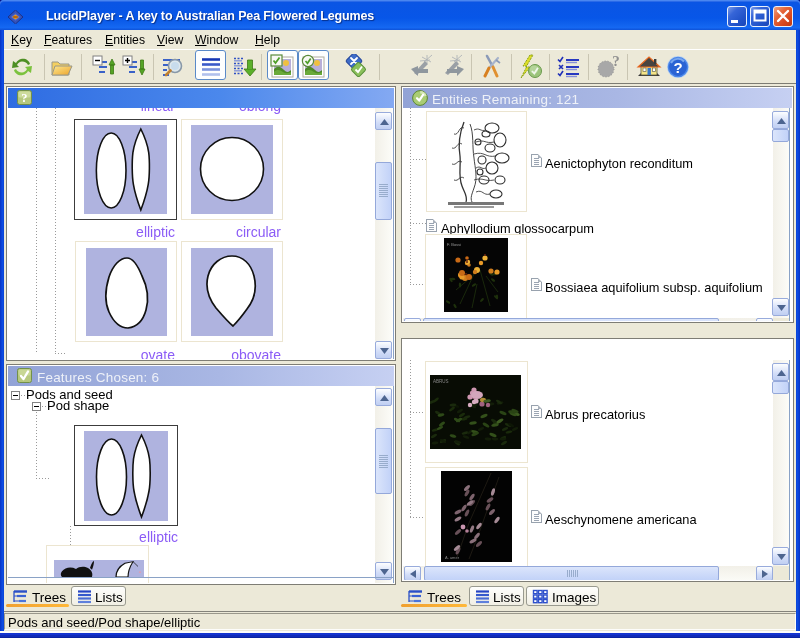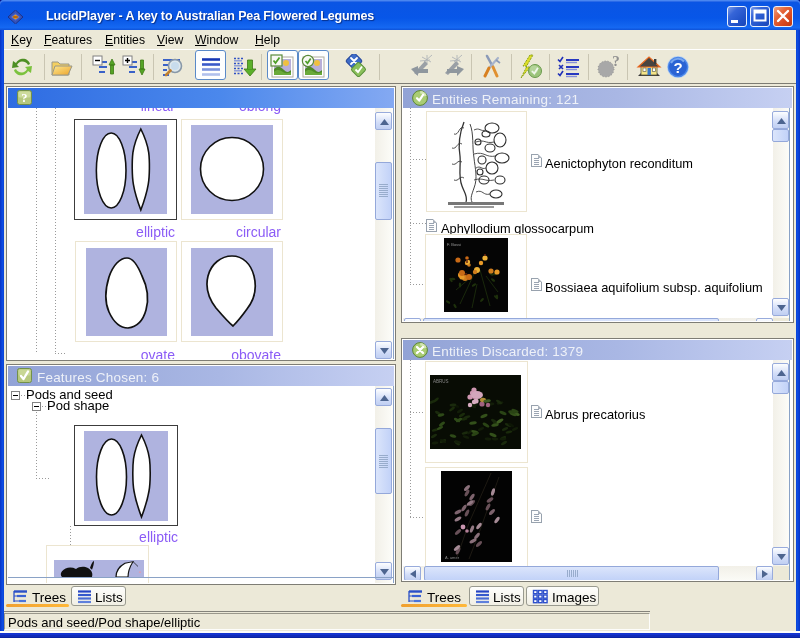--- a/index.html
+++ b/index.html
@@ -65,21 +65,21 @@
 .docico:before { content:""; position:absolute; right:-1px; top:-1px; width:0; height:0; border-style:solid; border-width:0 4px 4px 0; border-color:transparent #fff #aab2bc transparent; }
 .docico:after { content:""; position:absolute; left:2px; top:3px; width:5px; height:8px; background:repeating-linear-gradient(180deg,#9aa4b2 0 1px,transparent 1px 2px); }
 .ename { position:absolute; font-size:12.8px; color:#000; white-space:nowrap; padding-top:2px; }
 
 
 .tab-sel-line { position:absolute; height:3px; background:linear-gradient(90deg,#f0a030,#ffb838); border-radius:2px; }
 .tab { position:absolute; height:20px; background:linear-gradient(180deg,#fefefc,#f1efe4); border:1px solid #999a8f; border-radius:3px; }
 .tabtxt { position:absolute; font-size:13.5px; color:#000; }
 
 
-#statusbar { left:4px; top:611px; width:646px; height:20px; background:#ece9d8; border-top:1px solid #84837b; }
+#statusbar { left:4px; top:611px; width:792px; height:20px; background:#ece9d8; border-top:1px solid #84837b; }
 #statusbar .sfield { position:absolute; left:0px; right:0px; top:1px; bottom:1px; border:1px solid; border-color:#9a988c #fdfdfb #fdfdfb #9a988c; }
 #statusbar .stxt { position:absolute; left:4px; top:3px; font-size:13px; color:#000; }
 .steelv { position:absolute; width:1px; background:#8aa2c6; top:0; bottom:0; }
 .steelh { position:absolute; height:1px; background:#8aa2c6; left:0; }
 </style>
 </head>
 <body>
 <div id="win">
 
   <div class="abs" style="left:0;top:0;width:800px;height:8px;background:#051388;"></div>
@@ -517,28 +517,20 @@
           <svg width="11" height="10">
             <polygon points="5.5,8 10,2 1,2" fill="#4d6590"></polygon>
           </svg>
         </div>
       <div class="abs" style="left:370px; top:210px; width:16px; height:16px; background:#ece9d8;"></div>
       <div class="steelv" style="left:386px;"></div>
     </div>
   </div>
 
   <div class="panel" id="p4" style="left:401px; top:338px; width:393px; height:244px;">
-    <div class="phead phead-inactive">
-      <span class="pico"><svg width="16" height="16" viewBox="0 0 16 16">
-            <circle cx="8" cy="8" r="7.4" fill="#a9cc73" stroke="#5d8636"></circle>
-            <path d="M8.2 2.2 A6 6 0 0 1 13.6 6" fill="none" stroke="#d4e6b4" stroke-width="2.4"></path>
-            <path d="M5 5 L11 11 M11 5 L5 11" fill="none" stroke="#fff" stroke-width="2.4" stroke-linecap="round"></path>
-          </svg></span>
-      <span class="ptxt">Entities Discarded: 1379</span>
-    </div>
     <div class="pcontent" id="p4c">
       <div class="dotv" style="left:7px; top:0; height:157px;"></div>
       <div class="doth" style="left:7px; top:52px; width:15px;"></div>
       <div class="doth" style="left:7px; top:157px; width:15px;"></div>
       <div class="thumb" style="left:22px; top:1px; width:103px; height:102px;"></div>
       <svg class="abs" style="left:27px; top:15px;" width="91" height="74" viewBox="0 0 91 74">
           <rect width="91" height="74" fill="#080c04"></rect>
 <text x="3" y="8" font-size="4.5" fill="#888" font-family="Liberation Sans">ABRUS</text>
 <ellipse cx="34" cy="44" rx="3.4" ry="1.4" fill="#1a2b0b" transform="rotate(-10 34 44)"></ellipse>
 <ellipse cx="26" cy="31" rx="3.4" ry="1.4" fill="#0d1605" transform="rotate(20 26 31)"></ellipse>
@@ -641,20 +633,21 @@
 <ellipse cx="17" cy="48" rx="3.8" ry="1.7" fill="#937984" transform="rotate(-31 17 48)"></ellipse>
 <ellipse cx="56" cy="49" rx="3.8" ry="1.7" fill="#a68b96" transform="rotate(-55 56 49)"></ellipse>
 <ellipse cx="29" cy="32" rx="3.8" ry="1.7" fill="#937984" transform="rotate(-37 29 32)"></ellipse>
 <ellipse cx="38" cy="73" rx="3.8" ry="1.7" fill="#685058" transform="rotate(-44 38 73)"></ellipse>
 <ellipse cx="16" cy="77" rx="3.8" ry="1.7" fill="#a68b96" transform="rotate(-40 16 77)"></ellipse>
 <circle cx="22" cy="56" r="2.4" fill="#c996b0"></circle>
 <circle cx="26" cy="60" r="1.8" fill="#b27e97"></circle>
 <text x="4" y="88" font-size="4" fill="#888" font-family="Liberation Sans">A. amer</text>
         </svg>
       <div class="docico" style="left:128px; top:150px;"></div>
+      <div class="ename" style="left:142px; top:150px;">Aeschynomene americana</div>
 
       <div class="htrack" style="left:0; top:206px; width:370px; height:16px;"></div>
       <div class="sb-btn" style="left:1px; top:206px; width:17px; height:15px;">
           <svg width="10" height="8" style="top:3px">
             <polygon points="8,0 2,4 8,8" fill="#4d6590"></polygon>
           </svg>
         </div>
       <div class="hthumb" style="left:21px; top:206px; width:295px; height:15px;"></div>
       <div class="hgrip" style="left:164px; top:210px; width:11px; height:7px;"></div>
       <div class="sb-btn" style="left:353px; top:206px; width:17px; height:15px;">

